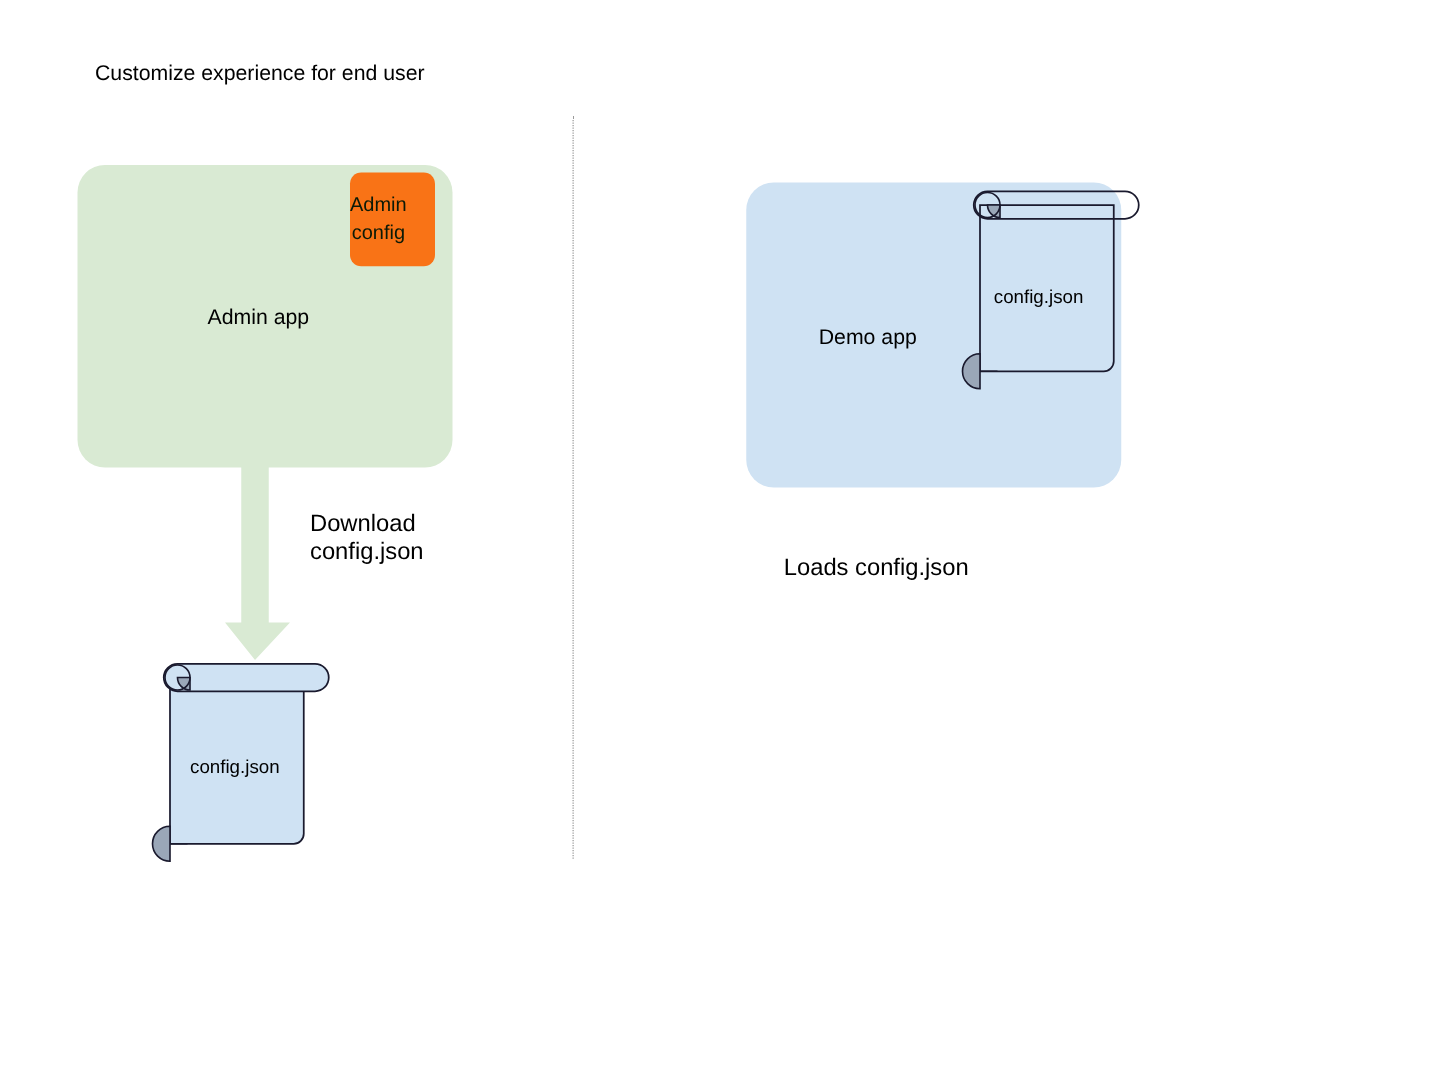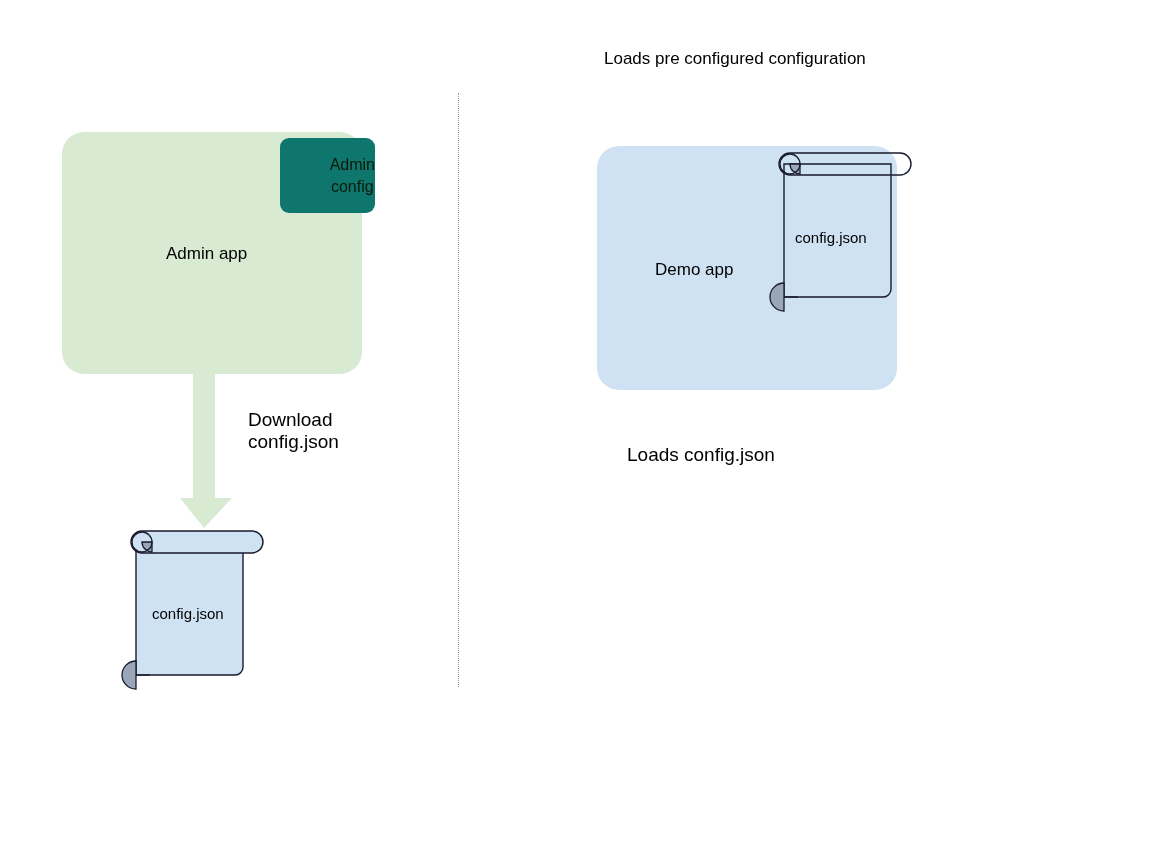--- a/index.html
+++ b/index.html
@@ -62,26 +62,26 @@
     white-space: nowrap;
     color: #000000;
   }
   #admin-app-label { left: 166px; top: 244px; }
   #demo-app-label  { left: 655px; top: 260px; }
 
   
   #admin-panel {
     position: absolute;
     left: 280px; top: 138px;
-    width: 95px; height: 75px;
-    background: #0f766e;
+    width: 68px; height: 75px;
+    background: #f97316;
     border-radius: 9px;
     display: flex;
     align-items: center;
-    justify-content: flex-end;
+    justify-content: flex-start;
   }
   #admin-panel .panel-text {
     font-size: 16px;
     line-height: 22px;
     text-align: center;
     color: #0b1a07;
   }
 
   
   #download-arrow {
@@ -115,21 +115,21 @@
     color: #000000;
   }
   #config-doc-left-label  { left: 152px; top: 605px; }
   #config-doc-right-label { left: 795px; top: 229px; }
 </style>
 </head>
 <body>
 
 <div class="canvas">
 
-  <div class="heading" id="heading-right">Loads pre configured configuration</div>
+  <div class="heading" id="heading-left">Customize experience for end user</div>
 
   <div class="divider"></div>
 
   <div class="app-box" id="admin-app-box"></div>
 
   <div class="app-label" id="admin-app-label">Admin app</div>
 
   <div id="admin-panel">
     <div class="panel-text">
       <span>Admin</span><br>

